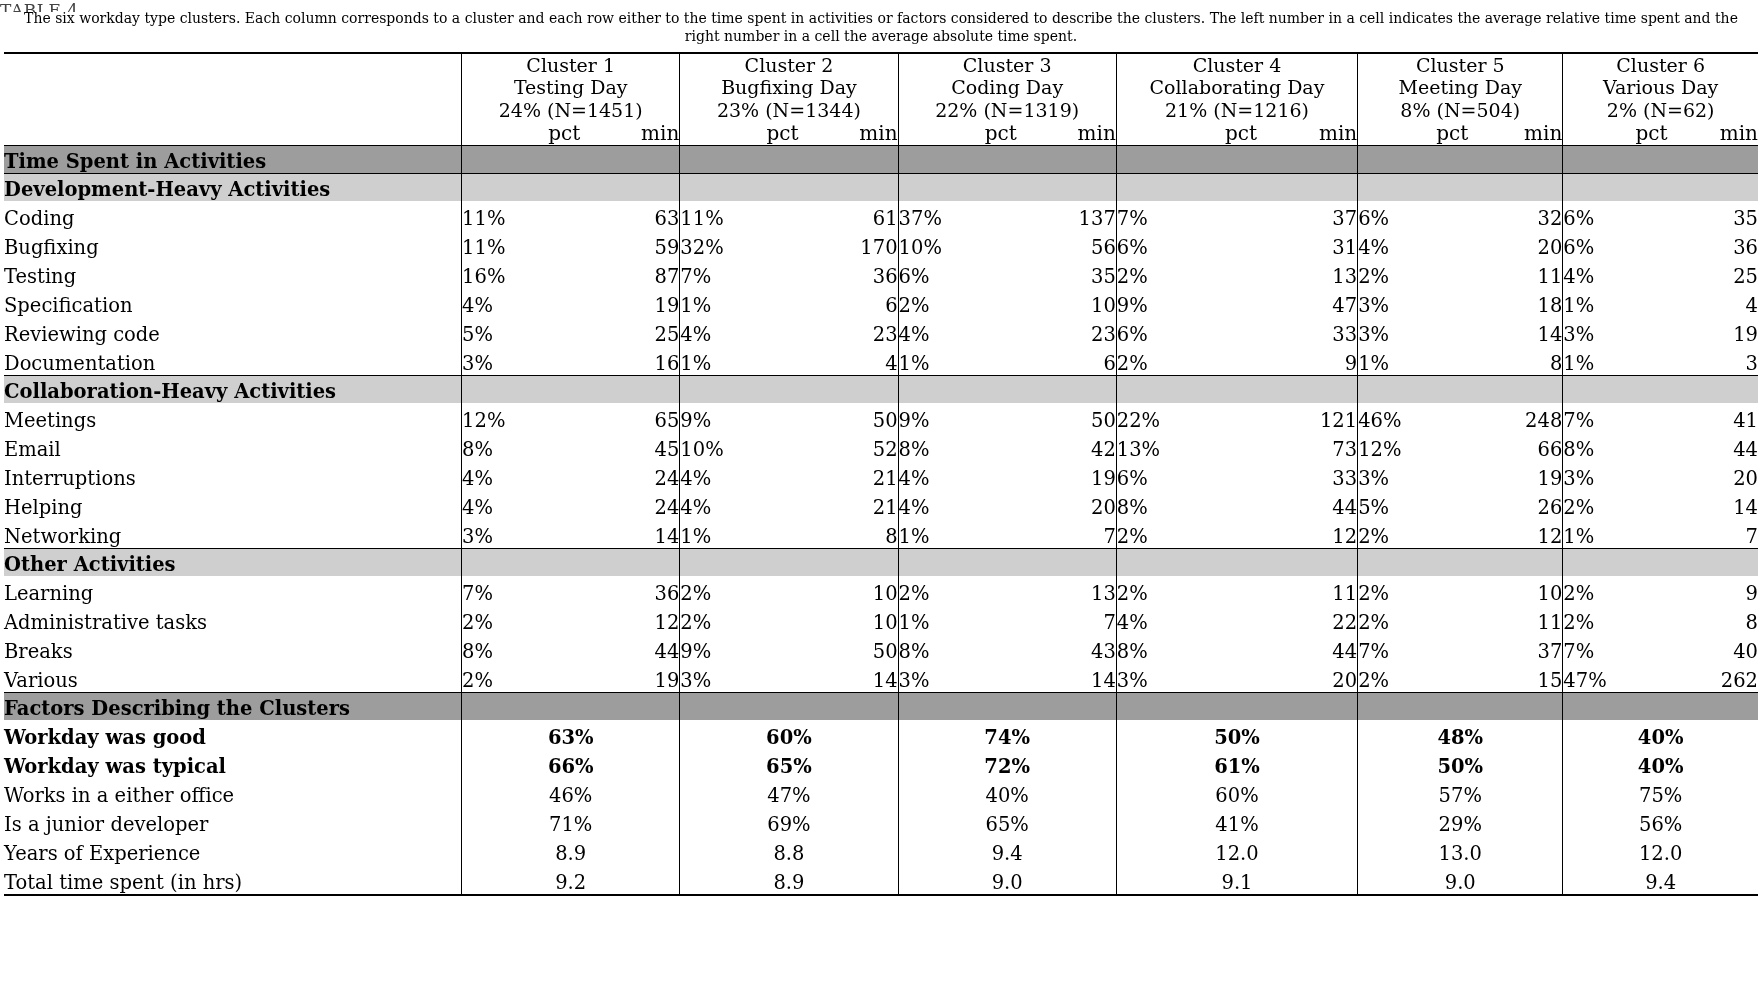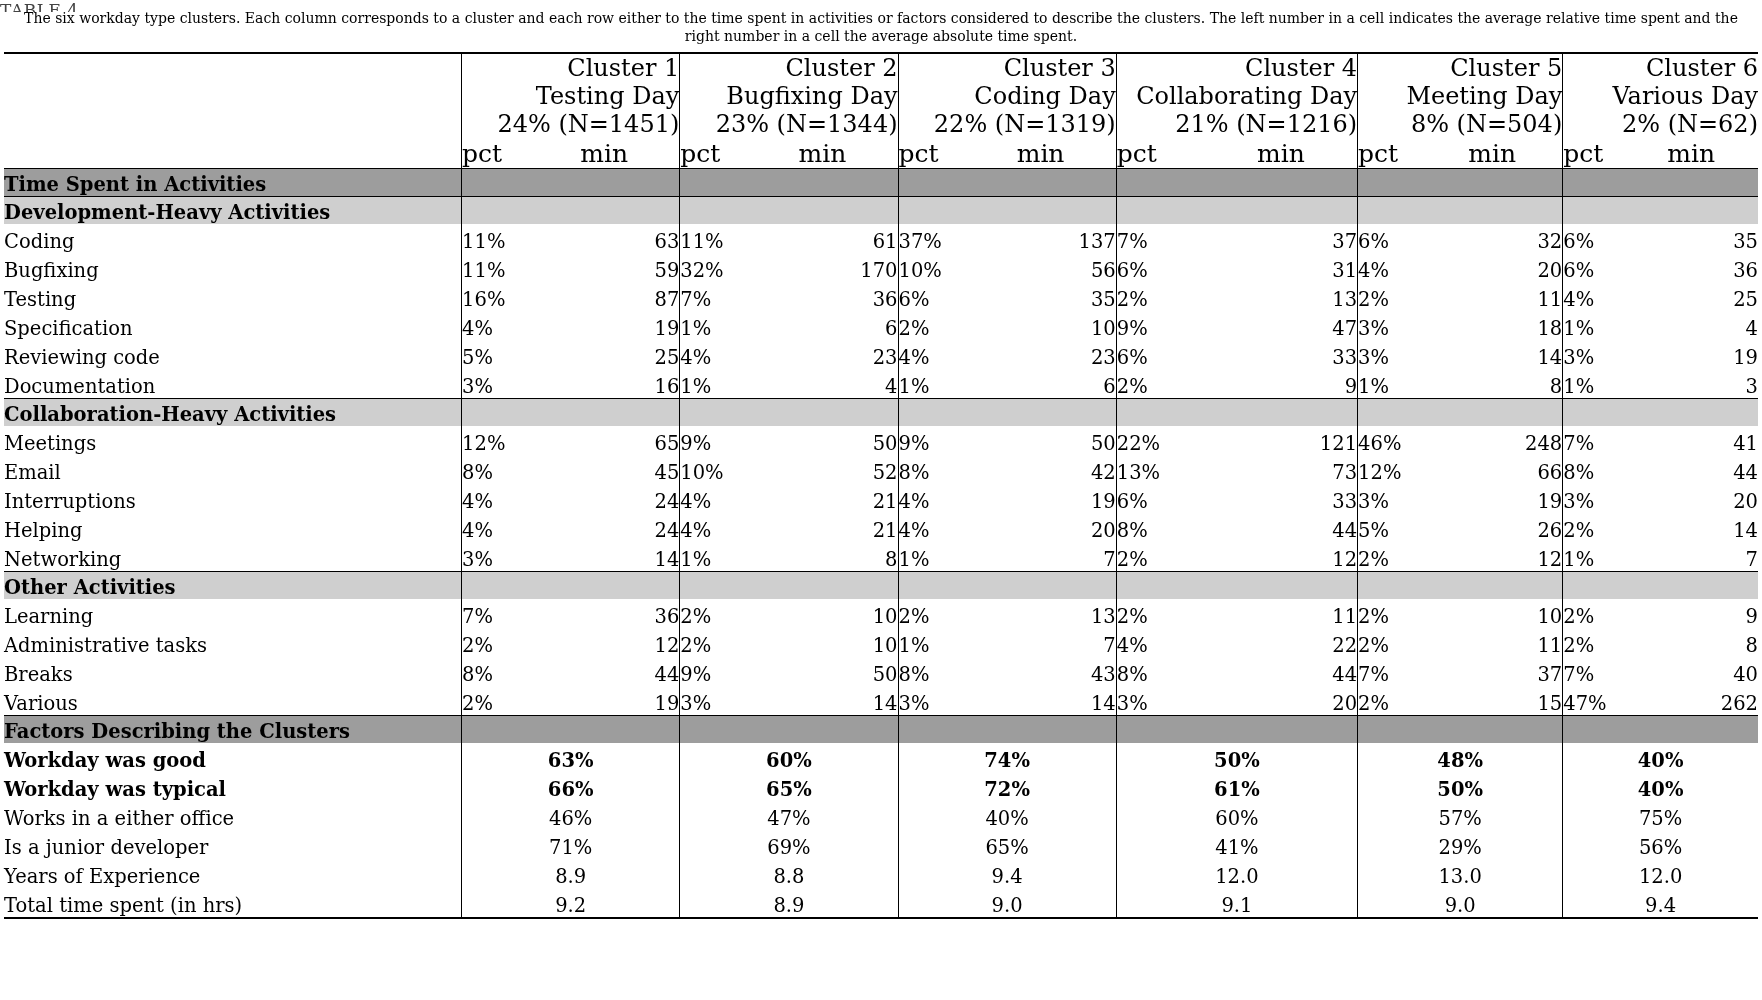--- a/index.html
+++ b/index.html
@@ -57,26 +57,26 @@
     white-space: nowrap;
   }
   .pctcell {
     text-align: left;
     padding-left: 16px;
     white-space: nowrap;
   }
   .vsep { border-left: 1.3px solid #000; }
 
   .hdr-cluster, .hdr-name, .hdr-share, .hdr-unit {
-    text-align: right;
+    text-align: center;
     line-height: 1.18;
-    font-size: 24px;
+    font-size: 19px;
   }
   .hdr-name { font-weight: normal; }
-  .hdr-unitcell { text-align: left; font-size: 25px; }
+  .hdr-unitcell { text-align: right; font-size: 20px; }
 
   .sec-dark td {
     background: #9d9d9d;
     font-weight: bold;
     height: 27px;
   }
   .sec-light td {
     background: #cfcfcf;
     font-weight: bold;
     height: 27px;

